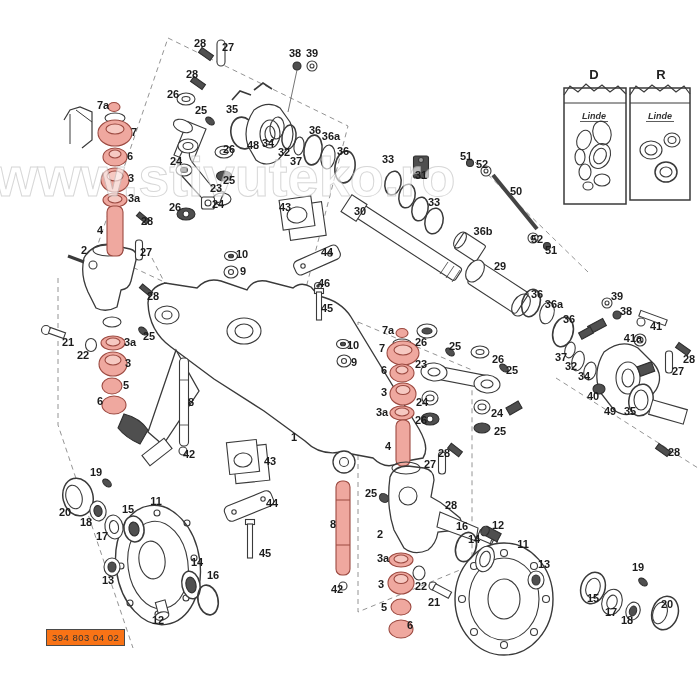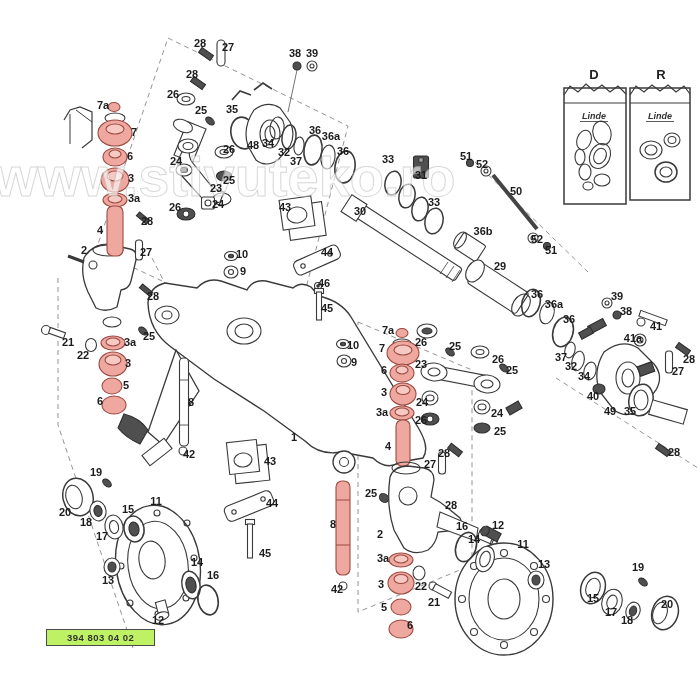--- a/index.html
+++ b/index.html
@@ -1,20 +1,20 @@
 <!DOCTYPE html>
 <html><head>
 <meta charset="utf-8">
 <style>
   html,body{margin:0;padding:0;background:#fff;}
   .stage{position:relative;width:700px;height:700px;background:#fff;overflow:hidden;
          font-family:"Liberation Sans",sans-serif;}
   svg{position:absolute;left:0;top:0;}
   .partnum-box{position:absolute;left:46px;top:629px;border:1.3px solid #4a4a4a;
-      background:#bef264;padding:2px 20px;font-size:9.5px;font-weight:bold;color:#333;
+      background:#f97316;padding:2px 5px;font-size:9.5px;font-weight:normal;color:#333;
       letter-spacing:0.5px;font-family:"Liberation Sans",sans-serif;}
 </style>
 </head>
 <body>
 
 <div class="stage">
   <svg id="diagram" width="700" height="700" viewBox="0 0 700 700">
       <polygon fill="none" stroke="#888" stroke-width="0.9" stroke-dasharray="5 4" points="168,38 348,126 292,342 96,250"></polygon>
       <polyline fill="none" stroke="#888" stroke-width="0.9" stroke-dasharray="5 4" points="58,278 58,425 133,648"></polyline>
       <polyline fill="none" stroke="#888" stroke-width="0.9" stroke-dasharray="5 4" points="152,258 200,352"></polyline>

